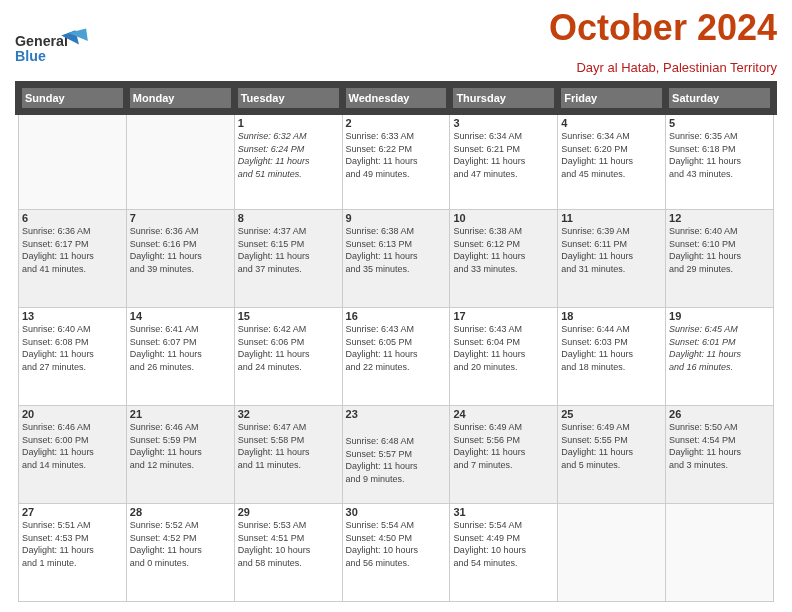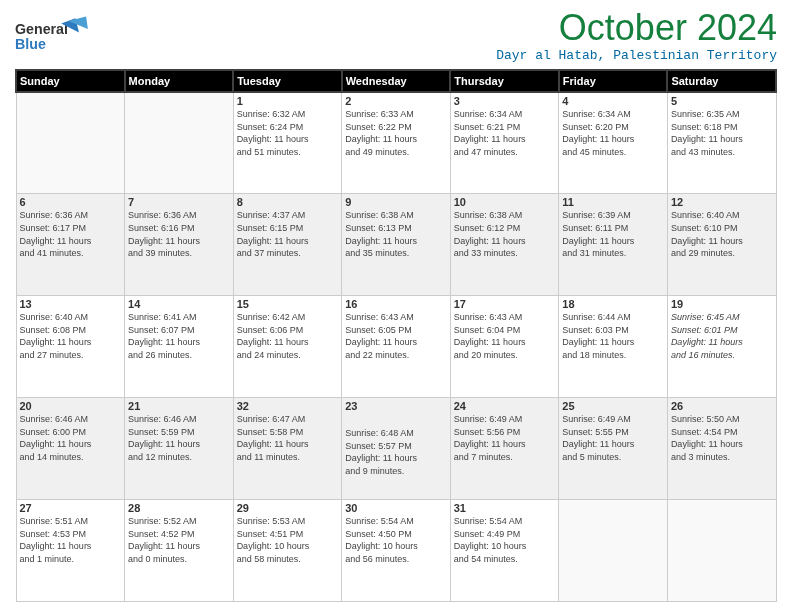--- a/index.html
+++ b/index.html
@@ -28,45 +28,44 @@
     }
     .logo-svg {
       width: 80px;
       height: 45px;
     }
     .title-area {
       text-align: right;
     }
     .month-title {
       font-size: 36px;
-      font-weight: normal;
-      color: #15803d;
+      font-weight: bold;
+      color: #c2410c;
       line-height: 1;
     }
     .subtitle {
       font-size: 13px;
-      color: #0369a1;
-      margin-top: 2px;
-      font-family: Liberation Mono, monospace;
+      color: #b91c1c;
+      margin-top: 14px;
     }
     .calendar {
       flex: 1;
       border: 1px solid #ccc;
       border-collapse: collapse;
       width: 100%;
       table-layout: fixed;
     }
     .calendar th {
-      background-color: #000000;
+      background-color: #737373;
       color: #fff;
       font-size: 11px;
       font-weight: bold;
       padding: 4px 3px;
       text-align: left;
-      border: 2px solid #404040;
+      border: 7px solid #404040;
     }
     .calendar td {
       border: 1px solid #ccc;
       vertical-align: top;
       padding: 2px 3px;
       font-size: 9.5px;
       color: #333;
       height: 88px;
       background: #fff;
     }
@@ -119,21 +118,21 @@
         <th>Friday</th>
         <th>Saturday</th>
       </tr>
     </thead>
     <tbody id="calendar-body">
     <tr class="row-bg-odd">
           <td class="empty"></td>
           <td class="empty"></td>
           <td>
             <span class="day-number">1</span>
-            <div class="day-info" style="white-space: pre-line;">Sunrise: 6:32 AM
+            <div class="day-info" style="white-space: pre-line; font-style: italic;">Sunrise: 6:32 AM
 Sunset: 6:24 PM
 Daylight: 11 hours
 and 51 minutes.</div>
           </td>
           <td>
             <span class="day-number">2</span>
             <div class="day-info" style="white-space: pre-line;">Sunrise: 6:33 AM
 Sunset: 6:22 PM
 Daylight: 11 hours
 and 49 minutes.</div>

